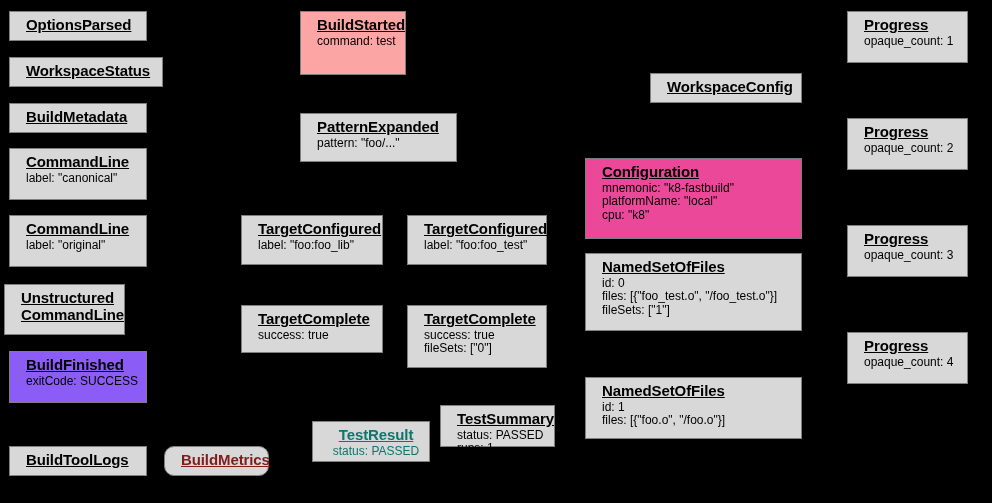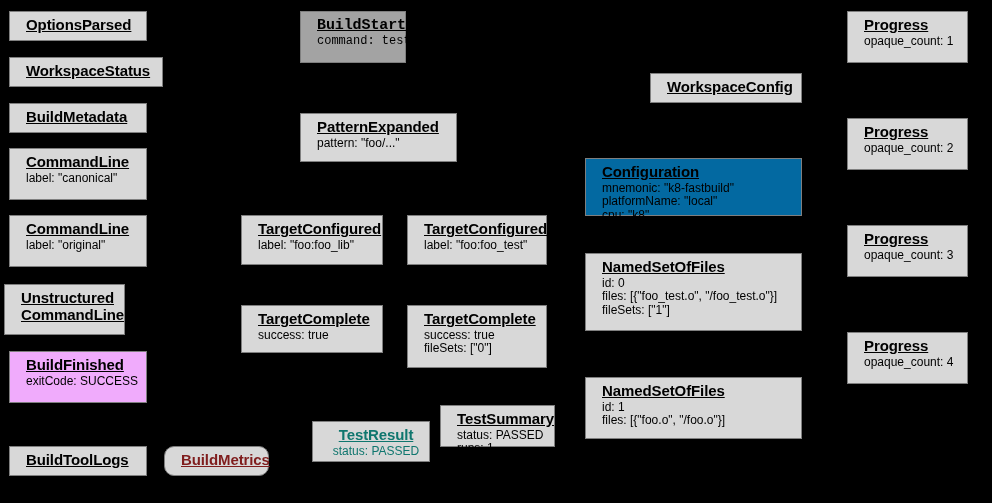--- a/index.html
+++ b/index.html
@@ -56,26 +56,26 @@
     <div class="node" style="left: 9px; top: 11px; width: 138px; height: 30px; background: rgb(216, 216, 216); border-color: rgb(127, 127, 127); color: rgb(0, 0, 0);"><div class="node-title">OptionsParsed</div></div>
     <div class="node" style="left: 9px; top: 57px; width: 154px; height: 30px; background: rgb(216, 216, 216); border-color: rgb(127, 127, 127); color: rgb(0, 0, 0);"><div class="node-title">WorkspaceStatus</div></div>
     <div class="node" style="left: 9px; top: 103px; width: 138px; height: 30px; background: rgb(216, 216, 216); border-color: rgb(127, 127, 127); color: rgb(0, 0, 0);"><div class="node-title">BuildMetadata</div></div>
     <div class="node" style="left: 9px; top: 148px; width: 138px; height: 52px; background: rgb(216, 216, 216); border-color: rgb(127, 127, 127); color: rgb(0, 0, 0);"><div class="node-title">CommandLine</div><div class="node-fields">
         <span class="node-field">label: "canonical"</span>
       </div></div>
     <div class="node" style="left: 9px; top: 215px; width: 138px; height: 52px; background: rgb(216, 216, 216); border-color: rgb(127, 127, 127); color: rgb(0, 0, 0);"><div class="node-title">CommandLine</div><div class="node-fields">
         <span class="node-field">label: "original"</span>
       </div></div>
     <div class="node" style="left: 4px; top: 284px; width: 121px; height: 51px; background: rgb(216, 216, 216); border-color: rgb(127, 127, 127); color: rgb(0, 0, 0);"><div class="node-title wrap">Unstructured CommandLine</div></div>
-    <div class="node" style="left: 9px; top: 351px; width: 138px; height: 52px; background: #f0abfc; border-color: rgb(127, 127, 127); color: rgb(0, 0, 0);"><div class="node-title">BuildFinished</div><div class="node-fields">
+    <div class="node" style="left: 9px; top: 351px; width: 138px; height: 52px; background: #8b5cf6; border-color: rgb(127, 127, 127); color: rgb(0, 0, 0);"><div class="node-title">BuildFinished</div><div class="node-fields">
         <span class="node-field">exitCode: SUCCESS</span>
       </div></div>
     <div class="node" style="left: 9px; top: 446px; width: 138px; height: 30px; background: rgb(216, 216, 216); border-color: rgb(127, 127, 127); color: rgb(0, 0, 0);"><div class="node-title">BuildToolLogs</div></div>
     <div class="node" style="left: 164px; top: 446px; width: 105px; height: 30px; background: rgb(216, 216, 216); border-color: rgb(127, 127, 127); color: #7f1d1d; border-radius: 10px;"><div class="node-title">BuildMetrics</div></div>
-    <div class="node" style="left: 300px; top: 11px; width: 106px; height: 52px; background: #a3a3a3; border-color: rgb(127, 127, 127); color: rgb(0, 0, 0); font-family: Liberation Mono, monospace;"><div class="node-title">BuildStarted</div><div class="node-fields">
+    <div class="node" style="left: 300px; top: 11px; width: 106px; height: 64px; background: #fca5a5; border-color: rgb(127, 127, 127); color: rgb(0, 0, 0);"><div class="node-title">BuildStarted</div><div class="node-fields">
         <span class="node-field">command: test</span>
       </div></div>
     <div class="node" style="left: 300px; top: 113px; width: 157px; height: 49px; background: rgb(216, 216, 216); border-color: rgb(127, 127, 127); color: rgb(0, 0, 0);"><div class="node-title">PatternExpanded</div><div class="node-fields">
         <span class="node-field">pattern: "foo/..."</span>
       </div></div>
     <div class="node" style="left: 241px; top: 215px; width: 142px; height: 50px; background: rgb(216, 216, 216); border-color: rgb(127, 127, 127); color: rgb(0, 0, 0);"><div class="node-title">TargetConfigured</div><div class="node-fields">
         <span class="node-field">label: "foo:foo_lib"</span>
       </div></div>
     <div class="node" style="left: 407px; top: 215px; width: 140px; height: 50px; background: rgb(216, 216, 216); border-color: rgb(127, 127, 127); color: rgb(0, 0, 0);"><div class="node-title">TargetConfigured</div><div class="node-fields">
         <span class="node-field">label: "foo:foo_test"</span>
@@ -88,21 +88,21 @@
         <span class="node-field">fileSets: ["0"]</span>
       </div></div>
     <div class="node" style="left: 312px; top: 421px; width: 118px; height: 41px; background: rgb(216, 216, 216); border-color: rgb(127, 127, 127); color: #0f766e; text-align: center;"><div class="node-title">TestResult</div><div class="node-fields">
         <span class="node-field">status: PASSED</span>
       </div></div>
     <div class="node" style="left: 440px; top: 405px; width: 115px; height: 42px; background: rgb(216, 216, 216); border-color: rgb(127, 127, 127); color: rgb(0, 0, 0);"><div class="node-title">TestSummary</div><div class="node-fields">
         <span class="node-field">status: PASSED</span>
         <span class="node-field">runs: 1</span>
       </div></div>
     <div class="node" style="left: 650px; top: 73px; width: 152px; height: 30px; background: rgb(216, 216, 216); border-color: rgb(127, 127, 127); color: rgb(0, 0, 0);"><div class="node-title">WorkspaceConfig</div></div>
-    <div class="node" style="left: 585px; top: 158px; width: 217px; height: 58px; background: #0369a1; border-color: rgb(127, 127, 127); color: rgb(0, 0, 0);"><div class="node-title">Configuration</div><div class="node-fields">
+    <div class="node" style="left: 585px; top: 158px; width: 217px; height: 81px; background: #ec4899; border-color: rgb(127, 127, 127); color: rgb(0, 0, 0);"><div class="node-title">Configuration</div><div class="node-fields">
         <span class="node-field">mnemonic: "k8-fastbuild"</span>
         <span class="node-field">platformName: "local"</span>
         <span class="node-field">cpu: "k8"</span>
       </div></div>
     <div class="node" style="left: 585px; top: 253px; width: 217px; height: 78px; background: rgb(216, 216, 216); border-color: rgb(127, 127, 127); color: rgb(0, 0, 0);"><div class="node-title">NamedSetOfFiles</div><div class="node-fields">
         <span class="node-field">id: 0</span>
         <span class="node-field">files: [{"foo_test.o", "/foo_test.o"}]</span>
         <span class="node-field">fileSets: ["1"]</span>
       </div></div>
     <div class="node" style="left: 585px; top: 377px; width: 217px; height: 62px; background: rgb(216, 216, 216); border-color: rgb(127, 127, 127); color: rgb(0, 0, 0);"><div class="node-title">NamedSetOfFiles</div><div class="node-fields">

